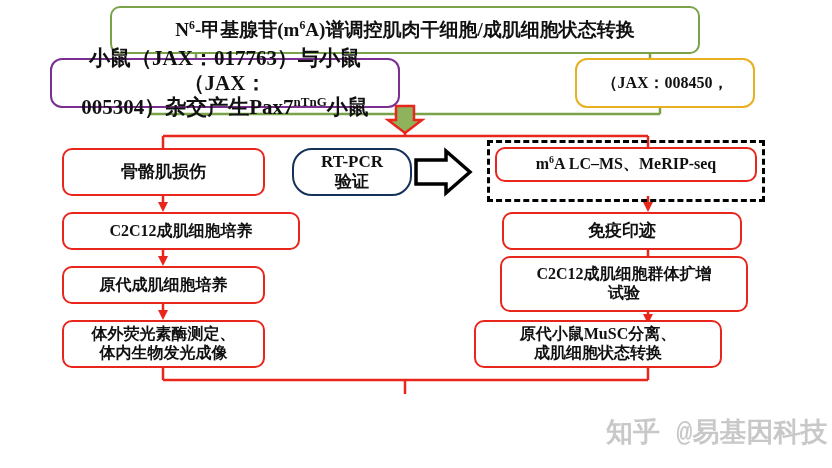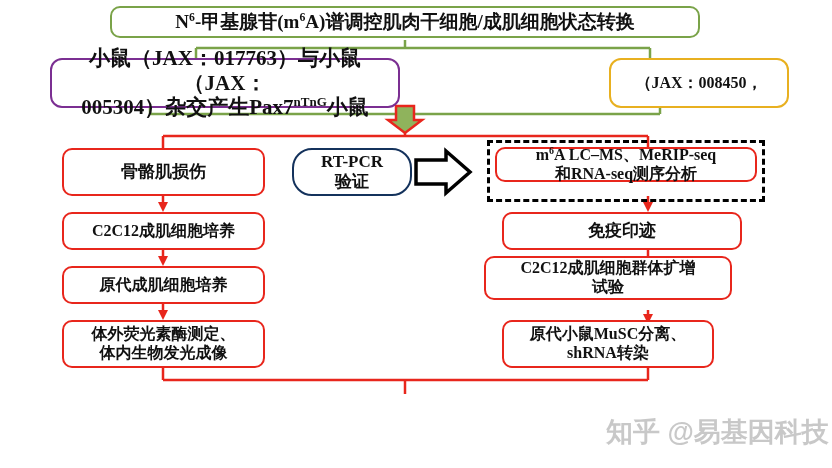--- a/index.html
+++ b/index.html
@@ -39,39 +39,39 @@
     z-index: 3;
   }
   .box .txt {
     display: block;
     width: 100%;
     padding: 0 4px;
   }
 
   .green-box  { border: 2.5px solid #7aa349; border-radius: 10px; }
   .purple-box { border: 2.5px solid #7b2f92; border-radius: 12px; }
-  .gold-box   { border: 2.5px solid #e8b020; border-radius: 12px; margin-left: 34px; }
+  .gold-box   { border: 2.5px solid #e8b020; border-radius: 12px; }
   .red-box    { border: 2.5px solid #e8261c; border-radius: 10px; }
   .navy-box   { border: 2.5px solid #14325c; border-radius: 20px; }
 
   .dashed-wrap {
     position: absolute;
     box-sizing: border-box;
     border: 3px dashed #000000;
     background: transparent;
     z-index: 2;
   }
 
   sup { font-size: 0.62em; vertical-align: super; line-height: 0; }
 
   .watermark {
     position: absolute;
     z-index: 6;
     color: rgba(155,155,155,0.55);
-    font-family: Liberation Sans, sans-serif;
+    font-family: Liberation Mono, monospace;
     font-weight: 700;
     white-space: nowrap;
     pointer-events: none;
   }
 </style>
 </head>
 <body>
 
 <div id="stage">
 
@@ -126,21 +126,21 @@
   </svg>
 
   <svg class="conn" viewBox="0 0 832 468">
     <polygon points="396,106 414,106 414,120 422,120 405,133 388,120 396,120" fill="#8fb35c" stroke="#e8261c" stroke-width="2.5" stroke-linejoin="miter"></polygon>
   </svg>
 
   <svg class="conn" viewBox="0 0 832 468">
     <polygon points="416,160 446,160 446,151 470,172 446,193 446,184 416,184" fill="#ffffff" stroke="#000000" stroke-width="3.5" stroke-linejoin="miter"></polygon>
   </svg>
 
-  <div class="box green-box" style="left:110px; top:6px; width:590px; height:32px; font-size:19px;">
+  <div class="box green-box" style="left:110px; top:6px; width:590px; height:48px; font-size:19px;">
     <span class="txt">
       <span>N</span><sup>6</sup><span>-甲基腺苷(m</span><sup>6</sup><span>A)谱调控肌肉干细胞/成肌细胞状态转换</span>
     </span>
   </div>
 
   <div class="box purple-box" style="left:50px; top:58px; width:350px; height:50px; font-size:21px;">
     <span class="txt">
       <span>小鼠（JAX：017763）与小鼠（JAX：</span><br>
       <span>005304）杂交产生Pax7</span><sup>nTnG</sup><span>小鼠</span>
     </span>
@@ -149,21 +149,21 @@
   <div class="box gold-box" style="left:575px; top:58px; width:180px; height:50px; font-size:16px;">
     <span class="txt">
       <span>（JAX：008450，</span><br>
     </span>
   </div>
 
   <div class="box red-box" style="left:62px; top:148px; width:203px; height:48px; font-size:17px;">
     <span class="txt">骨骼肌损伤</span>
   </div>
 
-  <div class="box red-box" style="left:62px; top:212px; width:203px; height:38px; font-size:16px;">
+  <div class="box red-box" style="left:62px; top:212px; width:238px; height:38px; font-size:16px;">
     <span class="txt">C2C12成肌细胞培养</span>
   </div>
 
   <div class="box red-box" style="left:62px; top:266px; width:203px; height:38px; font-size:16px;">
     <span class="txt">原代成肌细胞培养</span>
   </div>
 
   <div class="box red-box" style="left:62px; top:320px; width:203px; height:48px; font-size:16px;">
     <span class="txt">
       <span>体外荧光素酶测定、</span><br>
@@ -176,38 +176,37 @@
       <span>RT-PCR</span><br>
       <span>验证</span>
     </span>
   </div>
 
   <div class="dashed-wrap" style="left:487px; top:140px; width:278px; height:62px;"></div>
 
   <div class="box red-box" style="left:495px; top:147px; width:262px; height:35px; font-size:16px;">
     <span class="txt">
       <span>m</span><sup>6</sup><span>A LC–MS、MeRIP-seq</span><br>
-      <span>和RNA-seq测序分析</span>
     </span>
   </div>
 
   <div class="box red-box" style="left:502px; top:212px; width:240px; height:38px; font-size:17px;">
     <span class="txt">免疫印迹</span>
   </div>
 
-  <div class="box red-box" style="left:484px; top:256px; width:248px; height:44px; font-size:16px;">
+  <div class="box red-box" style="left:500px; top:256px; width:248px; height:56px; font-size:16px;">
     <span class="txt">
       <span>C2C12成肌细胞群体扩增</span><br>
       <span>试验</span>
     </span>
   </div>
 
-  <div class="box red-box" style="left:502px; top:320px; width:212px; height:48px; font-size:16px;">
+  <div class="box red-box" style="left:474px; top:320px; width:248px; height:48px; font-size:16px;">
     <span class="txt">
       <span>原代小鼠MuSC分离、</span><br>
-      <span>shRNA转染</span>
+      <span>成肌细胞状态转换</span>
     </span>
   </div>
 
 
   <div class="watermark" style="left:606px; top:414px; font-size:27px;">知乎 @易基因科技</div>
 
 </div>
 
 </body></html>

